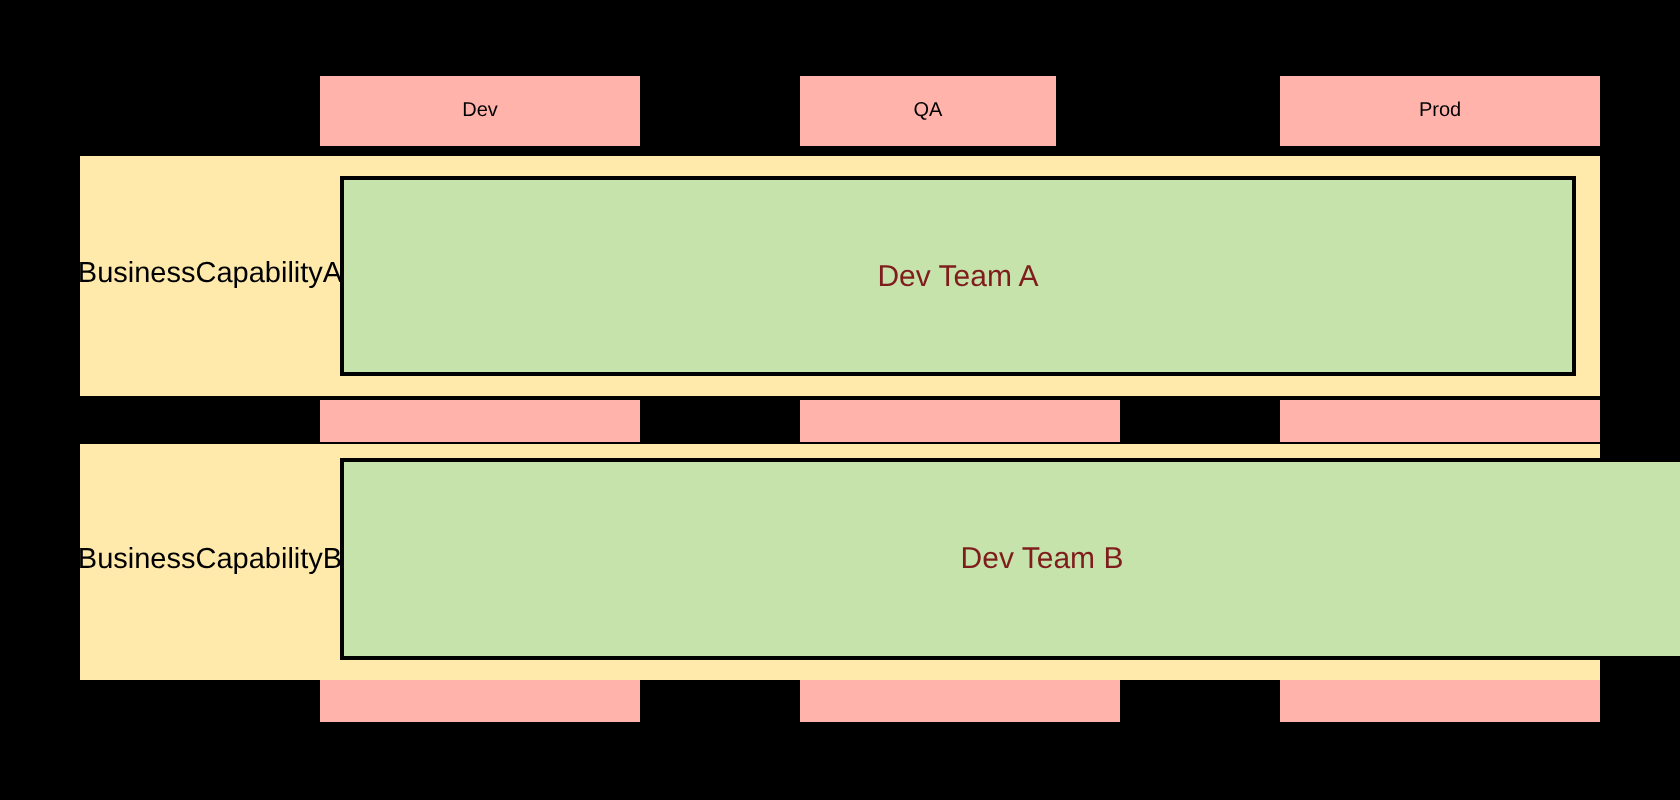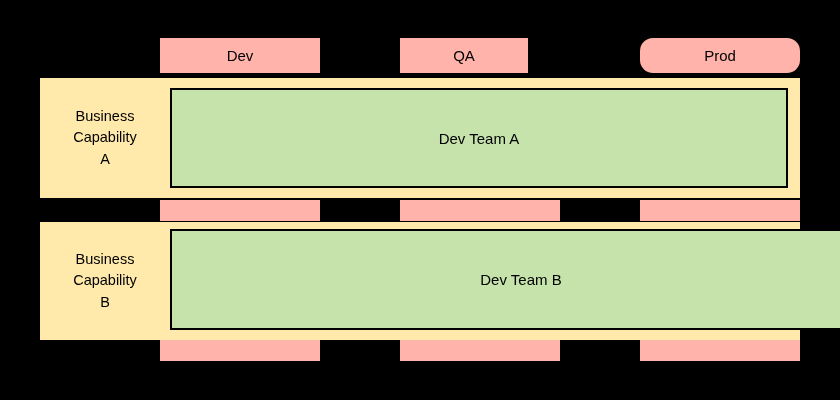--- a/index.html
+++ b/index.html
@@ -20,21 +20,21 @@
 
   
   .env-chip {
     position: absolute;
     background: #ffb3ab;
     box-sizing: border-box;
     display: flex;
     align-items: center;
     justify-content: center;
     color: #000000;
-    font-size: 15px;
+    font-size: 10px;
     line-height: 1;
     white-space: nowrap;
   }
   .env-chip.header { height: 35px; }
   .env-chip.strip  { height: 21px; }
 
   
   .capability-lane {
     position: absolute;
     left: 40px;
@@ -42,55 +42,55 @@
     background: #ffeaab;
     box-sizing: border-box;
   }
   .capability-label {
     position: absolute;
     left: 0px;
     top: 0px;
     width: 130px;
     height: 100%;
     display: flex;
-    flex-direction: column;
+    flex-direction: row;
     align-items: center;
     justify-content: center;
     color: #000000;
     font-size: 14.5px;
     line-height: 1.45;
     text-align: center;
   }
 
   
   .team-box {
     position: absolute;
     background: #c5e3ab;
     border: 2px solid #000000;
     box-sizing: border-box;
     display: flex;
     align-items: center;
     justify-content: center;
-    color: #000000;
+    color: #7f1d1d;
     font-size: 15px;
     white-space: nowrap;
   }
 </style>
 </head>
 <body>
 
 <div id="canvas">
 
   <div class="env-chip header" style="left:160px; top:38px; width:160px;">
     <span>Dev</span>
   </div>
   <div class="env-chip header" style="left:400px; top:38px; width:128px;">
     <span>QA</span>
   </div>
-  <div class="env-chip header" style="left:640px; top:38px; width:160px;border-radius:13px;">
+  <div class="env-chip header" style="left:640px; top:38px; width:160px;">
     <span>Prod</span>
   </div>
 
   <div class="capability-lane" style="top:78px; height:120px;">
     <div class="capability-label">
       <span>Business</span>
       <span>Capability</span>
       <span>A</span>
     </div>
   </div>

